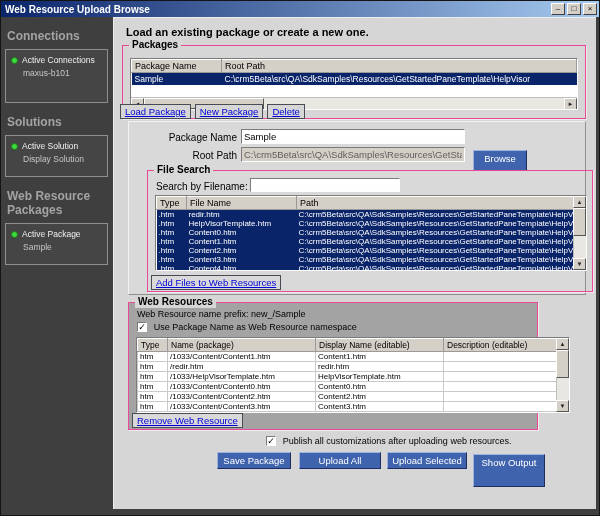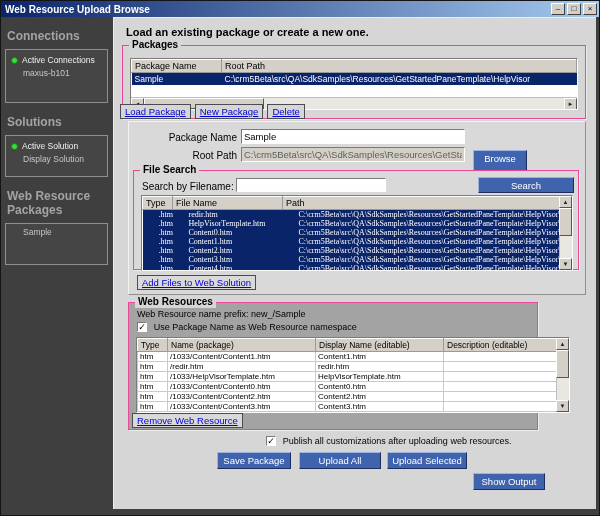--- a/index.html
+++ b/index.html
@@ -34,21 +34,21 @@
   .inner-panel { position:absolute; background:#d9d9d9; border:1px solid; border-color:#f2f2f2 #8f8f8f #8f8f8f #f2f2f2; }
 
   .sunken { border:1px solid; border-color:#7b7b7b #fdfdfd #fdfdfd #7b7b7b; background:#fff; overflow:hidden; position:relative; }
 
   table.lv { border-collapse:collapse; table-layout:fixed; width:100%; }
   .lv th { background:#d4d0c8; font-weight:normal; text-align:left; font-size:9px; height:13px; padding:0 3px;
     border-right:1px solid #9a9a9a; border-bottom:1px solid #9a9a9a; border-top:1px solid #fff; border-left:1px solid #fff;
     white-space:nowrap; overflow:hidden; }
   .lv td { font-size:8.5px; height:12px; line-height:12px; padding:0 3px; white-space:nowrap; overflow:hidden; }
   .lv.sel tbody td { background:#0a246a; color:#fff; }
-  .lv.dense td { height:9px; line-height:9px; font-size:8px; padding:0 16px;font-family:Liberation Serif, serif; }
+  .lv.dense td { height:9px; line-height:9px; font-size:8px; padding:0 2px; }
   .lv.grid td { background:#fff; border:1px solid #c9c9c9; height:9px; line-height:9px; font-size:8px; padding:0 2px; }
   .lv.grid th { font-size:8.5px; }
 
   .hscroll { position:absolute; left:0; right:0; bottom:0; height:12px; background:#e9e7e1; border-top:1px solid #bdbdbd; }
   .vscroll { position:absolute; right:0; top:0; bottom:0; width:13px; background:#e9e7e1; border-left:1px solid #bdbdbd; }
   .sb-btn { position:absolute; width:13px; height:12px; background:#d4d0c8; border:1px solid; border-color:#fff #555 #555 #fff;
     font-size:6px; line-height:10px; text-align:center; color:#222; }
   .sb-thumb { position:absolute; background:#d4d0c8; border:1px solid; border-color:#fff #555 #555 #fff; }
 
   .btn-blue { position:absolute; background:#3f63ad; color:#fff; font-size:9.5px; text-align:center;
@@ -94,20 +94,24 @@
     <div class="side-group" style="top:118px;height:42px">
       <div class="ghead">
         <span class="dot"></span>
         <span>Active Solution</span>
       </div>
       <div class="side-line">Display Solution</div>
     </div>
 
     <div class="side-title" style="top:172px">Web Resource Packages</div>
     <div class="side-group" style="top:206px;height:42px">
+      <div class="ghead">
+        <span class="dot"></span>
+        <span>Active Package</span>
+      </div>
       <div class="side-line">Sample</div>
     </div>
   </div>
 
   <div class="main">
     <div class="h1">Load an existing package or create a new one.</div>
 
     <div class="groupbox" style="left:8px;top:27px;width:464px;height:74px">
       <span class="legend lg-main">Packages</span>
       <div class="sunken" style="position:absolute;left:7px;top:12px;width:448px;height:52px">
@@ -143,25 +147,24 @@
       <span class="linkbtn">Delete</span>
     </div>
 
     <div class="inner-panel" style="left:14px;top:103px;width:458px;height:174px">
       <label class="flabel" style="left:0;top:10px;width:108px">Package Name</label>
       <input class="tb" style="left: 112px; top: 7px; width: 224px;" value="Sample">
       <label class="flabel" style="left:0;top:28px;width:108px">Root Path</label>
       <input class="tb" disabled="" style="left: 112px; top: 25px; width: 224px;" value="C:\crm5Beta\src\QA\SdkSamples\Resources\GetStartedPaneTemplate\Help">
       <span class="btn-blue" style="left:344px;top:28px;width:54px;height:21px">Browse</span>
 
-      <div class="groupbox" style="left:4px;top:48px;width:446px;height:100px">
+      <div class="groupbox" style="left:18px;top:48px;width:446px;height:122px">
         <span class="legend lg-panel">File Search</span>
         <label class="flabel" style="left:8px;top:10px;width:92px;text-align:left">Search by Filename:</label>
         <input class="tb" style="left: 102px; top: 7px; width: 150px; height: 14px;">
-        <span class="btn-blue" style="left:344px;top:6px;width:96px;height:16px">Search</span>
 
         <div class="sunken" style="position:absolute;left:7px;top:24px;width:432px;height:76px">
           <table class="lv sel dense">
             <colgroup>
                 <col style="width:30px">
                 <col style="width:110px">
                 <col>
               </colgroup>
             <thead>
                 <tr>
@@ -207,21 +210,21 @@
                   <td>C:\crm5Beta\src\QA\SdkSamples\Resources\GetStartedPaneTemplate\HelpVisor\1033\Content\Content4.htm</td>
                 </tr>
               </tbody>
           </table>
           <div class="vscroll">
             <span class="sb-btn" style="top:0;left:-1px">▲</span>
             <span class="sb-thumb" style="top:12px;left:-1px;width:13px;height:28px"></span>
             <span class="sb-btn" style="bottom:0;left:-1px">▼</span>
           </div>
         </div>
-        <span class="linkbtn lp" style="position:absolute;left:3px;top:104px">Add Files to Web Solution</span>
+        <span class="linkbtn lp" style="position:absolute;left:3px;top:104px">Add Files to Web Resources</span>
       </div>
     </div>
 
     <div class="groupbox" style="left:14px;top:284px;width:410px;height:128px;background:#a3a3a3">
       <span class="legend lg-main">Web Resources</span>
       <div class="small" style="position:absolute;left:8px;top:6px">Web Resource name prefix: new_/Sample</div>
       <div style="position:absolute;left:8px;top:18px">
         <span class="cb">✓</span>
         <span class="cb-label">Use Package Name as Web Resource namespace</span>
       </div>
@@ -297,15 +300,15 @@
     </div>
 
     <div style="position:absolute;left:152px;top:417px">
       <span class="cb">✓</span>
       <span class="cb-label">Publish all customizations after uploading web resources.</span>
     </div>
 
     <span class="btn-blue" style="left:103px;top:434px;width:74px;height:17px">Save Package</span>
     <span class="btn-blue" style="left:185px;top:434px;width:82px;height:17px">Upload All</span>
     <span class="btn-blue" style="left:273px;top:434px;width:80px;height:17px">Upload Selected</span>
-    <span class="btn-blue" style="left:359px;top:455px;width:72px;height:17px">Show Output</span>
+    <span class="btn-blue" style="left:359px;top:436px;width:72px;height:33px">Show Output</span>
   </div>
 </div>
 
 </body></html>

